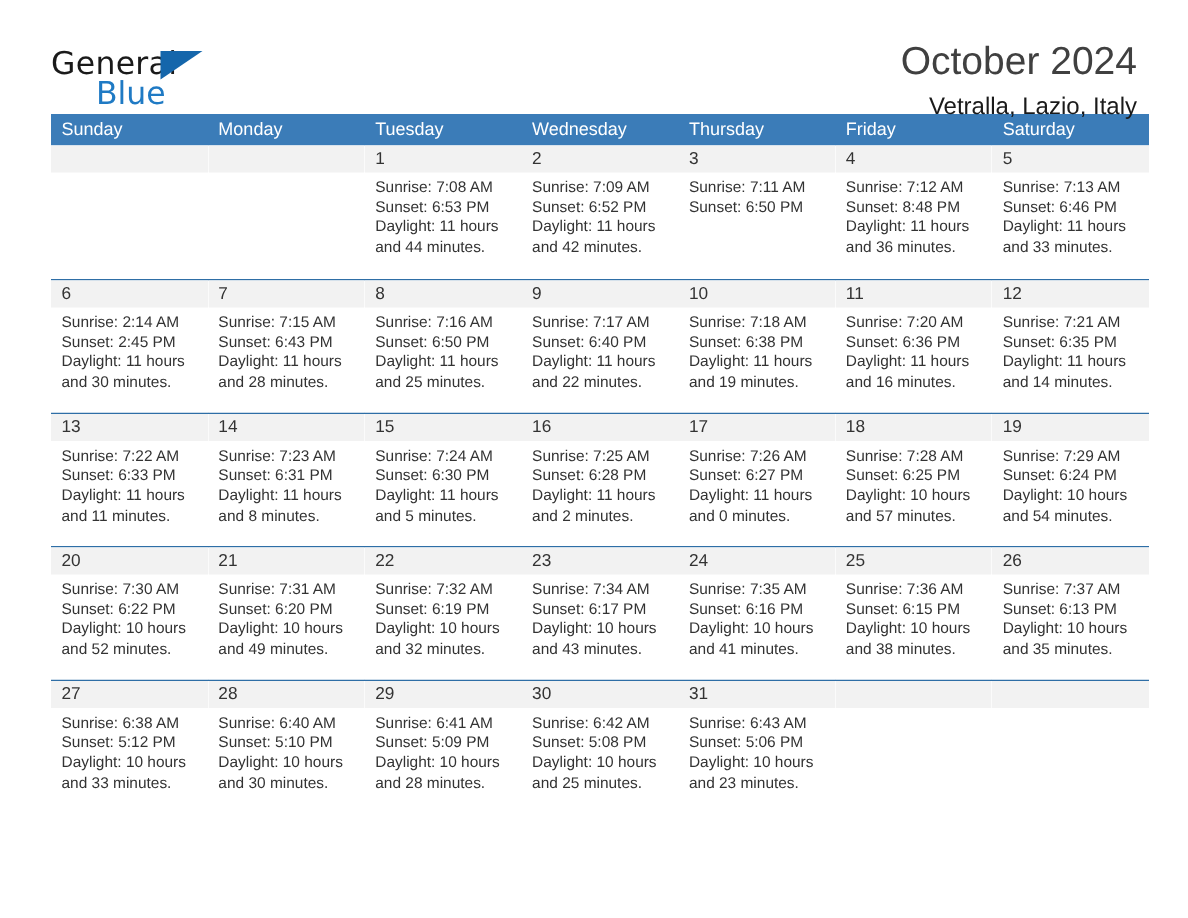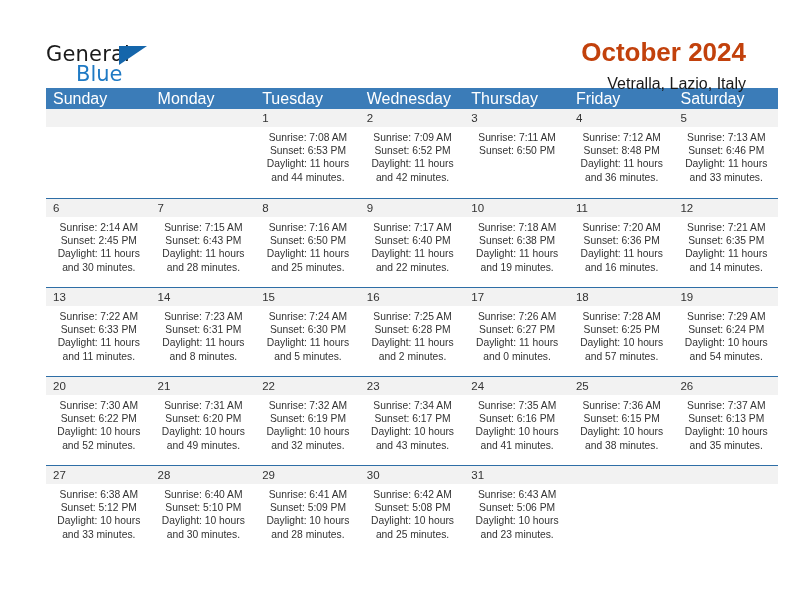--- a/index.html
+++ b/index.html
@@ -12,21 +12,21 @@
     background: #ffffff;
     font-family: "Liberation Sans", sans-serif;
     color: #222222;
     overflow: hidden;
   }
   .page {
     position: relative;
     width: 792px;
     height: 612px;
     box-sizing: border-box;
-    padding: 16px;
+    padding: 4px;
   }
 
   
   .header {
     position: relative;
     height: 72px;
     margin: 0 30px;
   }
   .logo {
     position: absolute;
@@ -65,23 +65,23 @@
   }
 
   .title-block {
     position: absolute;
     right: 0;
     top: 22px;
     text-align: right;
   }
   .cal-title {
     font-size: 26px;
-    color: #c2410c;
+    color: #404040;
     line-height: 1.15;
-    font-weight: bold;
+    font-weight: normal;
     margin: 0;
   }
   .cal-subtitle {
     font-size: 16px;
     color: #1a1a1a;
     margin: 7px 0 0 0;
     line-height: 1.15;
   }
 
   
@@ -90,21 +90,21 @@
     width: 732px;
   }
   .weekday-row {
     display: flex;
     background: #3b7cb8;
     height: 21px;
   }
   .weekday {
     flex: 1 1 0;
     color: #ffffff;
-    font-size: 16px;
+    font-size: 12px;
     line-height: 21px;
     padding-left: 7px;
     box-sizing: border-box;
     overflow: hidden;
     white-space: nowrap;
   }
 
   .week-row {
     display: flex;
     border-top: 1.5px solid #2e6ea6;
@@ -134,21 +134,20 @@
     top: 2px;
     font-size: 11.5px;
     color: #333333;
     line-height: 14px;
   }
   .day-info {
     padding: 4px 6px 0 7px;
     font-size: 10.3px;
     line-height: 13.2px;
     color: #333333;
-    text-align: center;
   }
   .day-info div {
     white-space: nowrap;
   }
   .daylight-line {
     white-space: normal !important;
   }
 </style>
 </head>
 <body>

